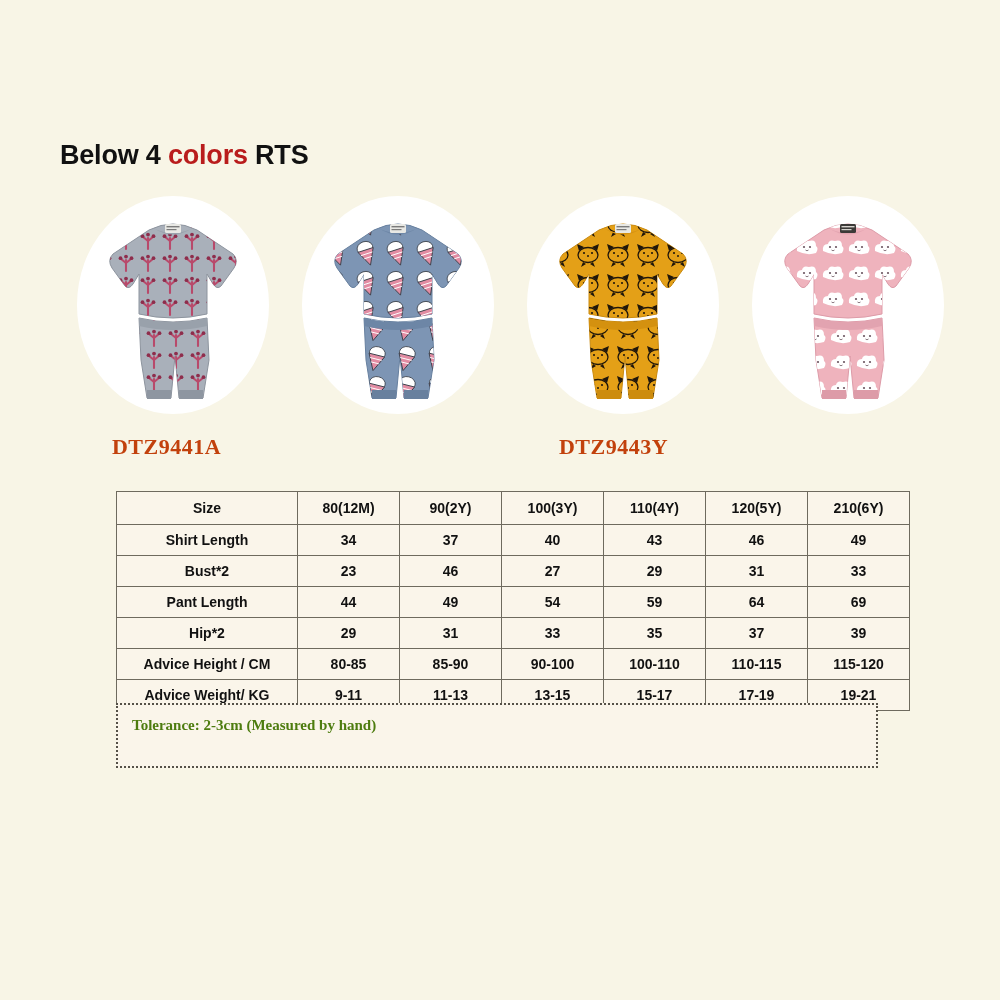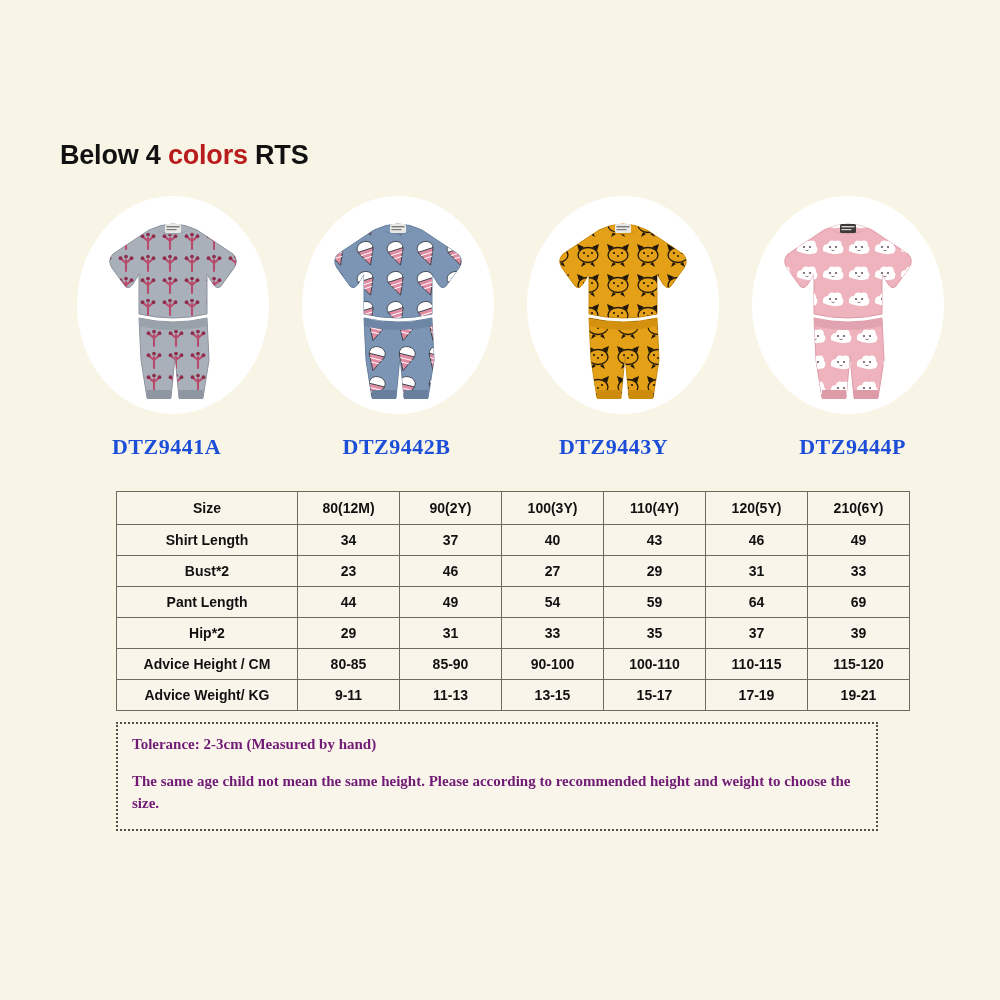--- a/index.html
+++ b/index.html
@@ -62,21 +62,21 @@
   }
   .code {
     position: absolute;
     left: 0;
     top: 238px;
     width: 100%;
     text-align: center;
     font-family: "Liberation Serif", serif;
     font-size: 22px;
     font-weight: bold;
-    color: #1d4ed8;
+    color: #c2410c;
     letter-spacing: 0.5px;
   }
   
   .product:nth-child(1) .code { transform: translateX(-6px); }
   .product:nth-child(2) .code { transform: translateX(-1px); }
   .product:nth-child(3) .code { transform: translateX(-9px); }
   .product:nth-child(4) .code { transform: translateX(5px); }
 
   
   #size-table {
@@ -100,28 +100,28 @@
     padding: 0 2px;
   }
   #size-table td.label-cell { width: 176px; }
   #size-table td.val-cell   { width: 97px; }
   #size-table tr.head-row td { height: 32px; }
 
   
   #note-box {
     position: absolute;
     left: 116px;
-    top: 722px;
+    top: 703px;
     width: 762px;
     box-sizing: border-box;
     border: 2px dotted #555148;
     background: #faf5ea;
     padding: 12px 14px 14px 14px;
     font-family: "Liberation Serif", serif;
-    color: #701a75;
+    color: #4d7c0f;
   }
   #note-box .line1 {
     font-size: 15px;
     font-weight: bold;
     margin-bottom: 18px;
   }
   #note-box .line2 {
     font-size: 15px;
     font-weight: bold;
     line-height: 1.45;
@@ -208,21 +208,20 @@
         <rect x="73.5" y="19" width="10" height="1.2" fill="#7b7b7b"></rect>
       </g>
       <g>
         <path d="M46 108 Q80 116 114 108 L116 150 L110 188 L86 188 L82 146 L78 188 L54 188 L48 150 Z" fill="#7d95b4" stroke="#67809f" stroke-width="1"></path>
         <path d="M46 108 Q80 116 114 108 L116 150 L110 188 L86 188 L82 146 L78 188 L54 188 L48 150 Z" fill="url(#pat2b)"></path>
         <path d="M46 108 Q80 116 114 108 L114 116 Q80 124 46 116 Z" fill="#6d86a6"></path>
         <rect x="54" y="180" width="24" height="9" fill="#68809e"></rect>
         <rect x="86" y="180" width="24" height="9" fill="#68809e"></rect>
       </g>
     </svg>
-    <div class="code">DTZ9442B</div>
   </div>
 
   <div class="product">
     <div class="oval"></div>
     <svg class="shot" viewBox="0 0 160 200">
       <defs>
         <pattern id="pat3" width="30" height="30" patternUnits="userSpaceOnUse">
           <g transform="translate(15,15)">
             <path d="M-9 -4 L-11 -11 L-4 -8 Z" fill="#20160a"></path>
             <path d="M9 -4 L11 -11 L4 -8 Z" fill="#20160a"></path>
@@ -296,21 +295,20 @@
         <rect x="73.5" y="19" width="10" height="1.2" fill="#d8d4cf"></rect>
       </g>
       <g>
         <path d="M46 108 Q80 116 114 108 L116 150 L110 188 L86 188 L82 146 L78 188 L54 188 L48 150 Z" fill="#efb3bd" stroke="#dd9ba8" stroke-width="1"></path>
         <path d="M46 108 Q80 116 114 108 L116 150 L110 188 L86 188 L82 146 L78 188 L54 188 L48 150 Z" fill="url(#pat4b)"></path>
         <path d="M46 108 Q80 116 114 108 L114 116 Q80 124 46 116 Z" fill="#e2a3b0"></path>
         <rect x="54" y="180" width="24" height="9" fill="#dd9ba8"></rect>
         <rect x="86" y="180" width="24" height="9" fill="#dd9ba8"></rect>
       </g>
     </svg>
-    <div class="code">DTZ9444P</div>
   </div>
 
 </div>
 
 <table id="size-table">
   <tbody>
       <tr class="head-row">
         <td class="label-cell">Size</td>
         <td class="val-cell">80(12M)</td>
         <td class="val-cell">90(2Y)</td>
@@ -371,14 +369,13 @@
         <td class="val-cell">13-15</td>
         <td class="val-cell">15-17</td>
         <td class="val-cell">17-19</td>
         <td class="val-cell">19-21</td>
       </tr>
     </tbody>
 </table>
 
 <div id="note-box">
   <div class="line1">Tolerance: 2-3cm (Measured by hand)</div>
-  <div class="line2">The same age child not mean the same height. Please according to recommended height and weight to choose the size.</div>
 </div>
 
 </body></html>

